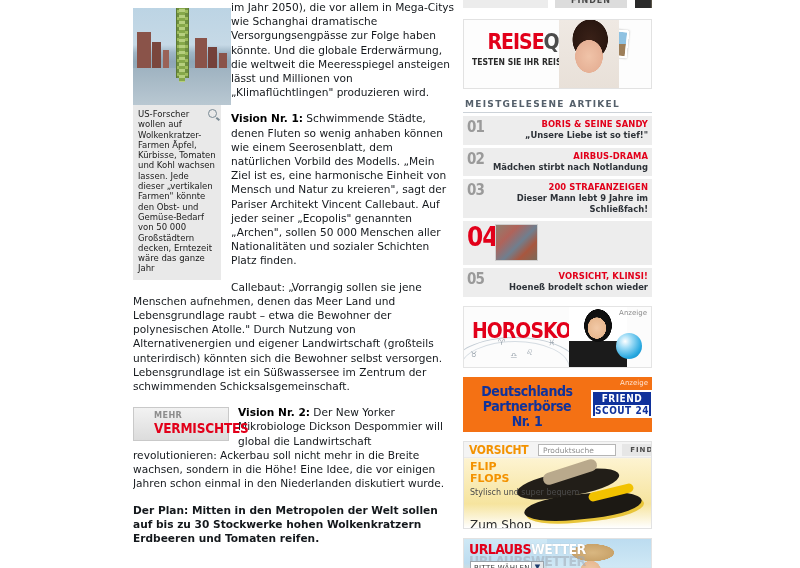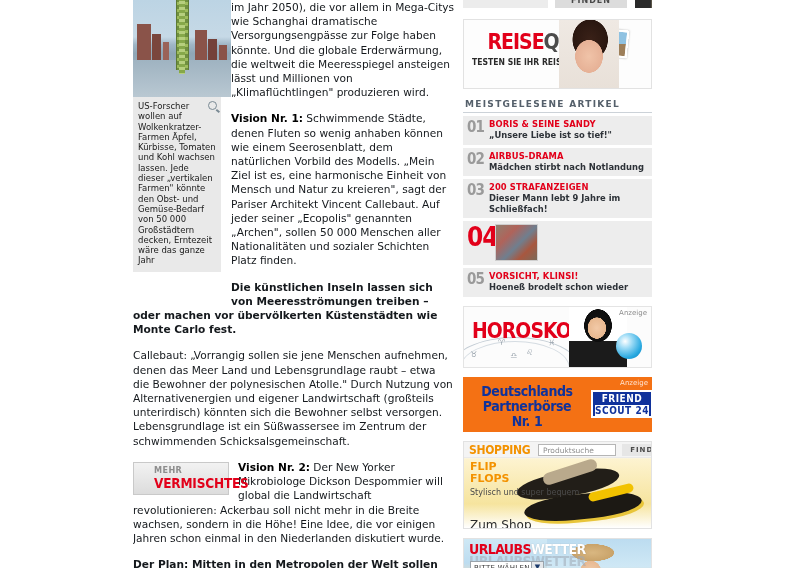--- a/index.html
+++ b/index.html
@@ -14,22 +14,22 @@
 
   
   #article {
     position: absolute;
     left: 133px; top: 0; width: 322px; height: 568px;
     overflow: hidden;
   }
   .art-figure {
     float: left;
     width: 88px;
-    margin: 0 10px 24px 0;
-    padding-top: 0;
+    margin: 0 10px 10px 0;
+    padding-top: 8px;
   }
   .art-photo {
     width: 98px; height: 97px;
     background:
       linear-gradient(to bottom, #bcd4e4 0%, #c6d9e6 38%, #9fb6c6 46%, #8fa6b6 55%, #a8bac6 100%);
     position: relative; overflow: hidden;
     display:block;
   }
   
   .bldg { position:absolute; bottom:38%; background:#7d4b42; }
@@ -135,21 +135,21 @@
   }
   .mr-item { display:flex; align-items:flex-start; background:#ededed; margin-bottom:3px;
     padding:3px 4px 4px 4px; min-height:22px; }
   .mr-num { width:22px; flex:none; font-size:15px; font-weight:bold; color:#9a9a9a;
     line-height:16px; letter-spacing:-1px;
     font-family:"DejaVu Sans Condensed","Liberation Sans Narrow","Liberation Sans",sans-serif; }
   .mr-item.big .mr-num { font-size:26px; color:#e2001a; line-height:26px; width:28px; }
   .mr-thumb { width:43px; height:37px; flex:none; margin-right:5px;
     background:linear-gradient(135deg,#8f7f6f 0%,#b0635a 30%,#6f7f8f 55%,#a8573f 75%,#7a6a5a 100%);
     border:1px solid #cfcfcf; }
-  .mr-txt { flex:1; min-width:0; }
+  .mr-txt { flex:1; min-width:0;text-align:right; }
   .mr-t { font-size:8.4px; font-weight:bold; color:#e2001a; letter-spacing:0.1px;
     line-height:10px; }
   .mr-s { font-size:8.4px; font-weight:bold; color:#2d3238; line-height:10.5px; margin-top:1px; }
 
   
   .anz { position:absolute; right:4px; top:2px; font-size:7px; color:#8d8d8d; z-index:3;
     font-family:"DejaVu Sans","Liberation Sans",sans-serif;}
   .horo { height:62px; background:#fcfcfc; border:1px solid #e4e4e4; position:relative; overflow:hidden; }
   .horo-wheel { position:absolute; left:-14px; bottom:-34px; width:130px; height:64px;
     border:1px solid #c3ccd4; border-radius:50%; }
@@ -259,21 +259,20 @@
         <span class="zoom-glass"></span>
         <span>US-Forscher wollen auf Wolkenkratzer-Farmen Äpfel, Kürbisse, Tomaten und Kohl wachsen lassen. Jede dieser „vertikalen Farmen" könnte den Obst- und Gemüse-Bedarf von 50 000 Großstädtern decken, Erntezeit wäre das ganze Jahr</span>
       </div>
     </div>
 
     <div class="art-body">
       <p><span>im Jahr 2050), die vor allem in Mega-Citys wie Schanghai dramatische Versorgungsengpässe zur Folge haben könnte. Und die globale Erderwärmung, die weltweit die Meeresspiegel ansteigen lässt und Millionen von „Klimaflüchtlingen" produzieren wird.</span></p>
 
       <p><b>Vision Nr. 1:</b><span> Schwimmende Städte, denen Fluten so wenig anhaben können wie einem Seerosenblatt, dem natürlichen Vorbild des Modells. „Mein Ziel ist es, eine harmonische Einheit von Mensch und Natur zu kreieren", sagt der Pariser Architekt Vincent Callebaut. Auf jeder seiner „Ecopolis" genannten „Archen", sollen 50 000 Menschen aller Nationalitäten und sozialer Schichten Platz finden.</span></p>
 
-      <p class="lead"><span>Die künstlichen Inseln lassen sich von Meeresströmungen treiben – oder machen vor übervölkerten Küstenstädten wie Monte Carlo fest.</span></p>
 
       <p><span>Callebaut: „Vorrangig sollen sie jene Menschen aufnehmen, denen das Meer Land und Lebensgrundlage raubt – etwa die Bewohner der polynesischen Atolle." Durch Nutzung von Alternativenergien und eigener Landwirtschaft (großteils unterirdisch) könnten sich die Bewohner selbst versorgen. Lebensgrundlage ist ein Süßwassersee im Zentrum der schwimmenden Schicksalsgemeinschaft.</span></p>
 
       <div class="mehr-box">
         <div class="mehr-top">MEHR</div>
         <div class="mehr-main">VERMISCHTES</div>
       </div>
 
       <p><b>Vision Nr. 2:</b><span> Der New Yorker Mikrobiologe Dickson Despommier will global die Landwirtschaft revolutionieren: Ackerbau soll nicht mehr in die Breite wachsen, sondern in die Höhe! Eine Idee, die vor einigen Jahren schon einmal in den Niederlanden diskutiert wurde.</span></p>
 
@@ -374,21 +373,21 @@
         <div class="pb-logo">
           <div class="pb-l1">FRIEND</div>
           <div class="pb-l2">SCOUT 24</div>
         </div>
       </div>
     </div>
 
     <div class="sb-block">
       <div class="shop">
         <div class="shop-bar"></div>
-        <div class="shop-logo">SHOPPING</div>
+        <div class="shop-logo">VORSICHT</div>
         <div class="shop-input">Produktsuche</div>
         <div class="shop-find">FINDEN</div>
         <div class="flip">
           <span class="fl-sole2"></span>
           <span class="fl-sole"></span>
           <span class="fl-strap"></span>
           <span class="fl-strap2"></span>
         </div>
         <div class="shop-cap">
           <div>FLIP</div>

